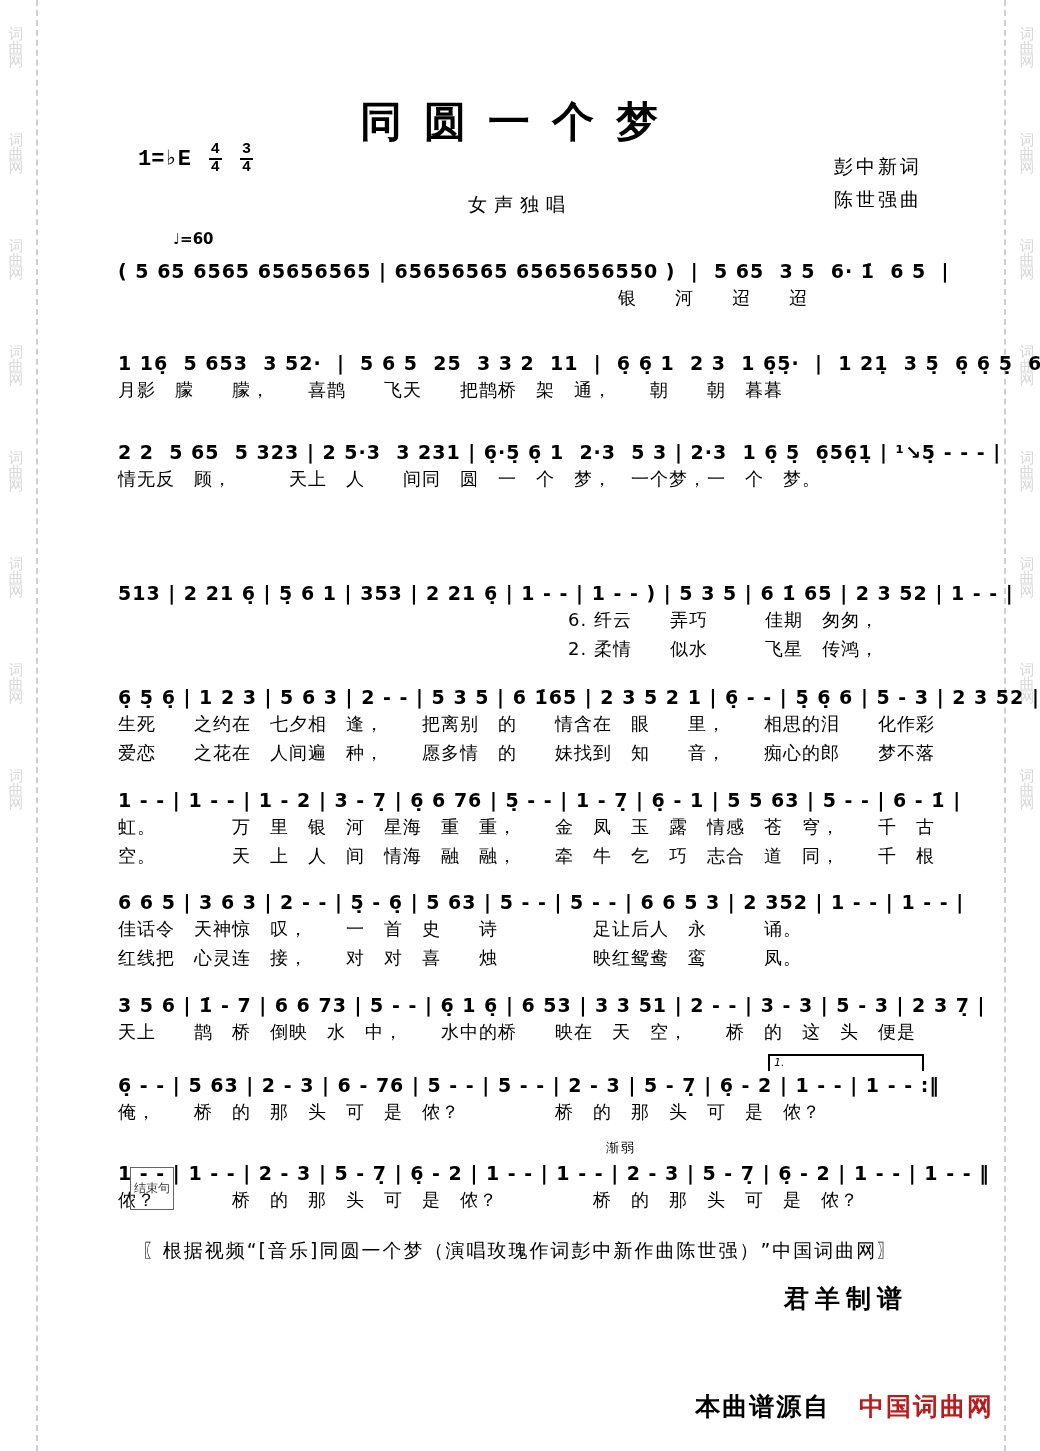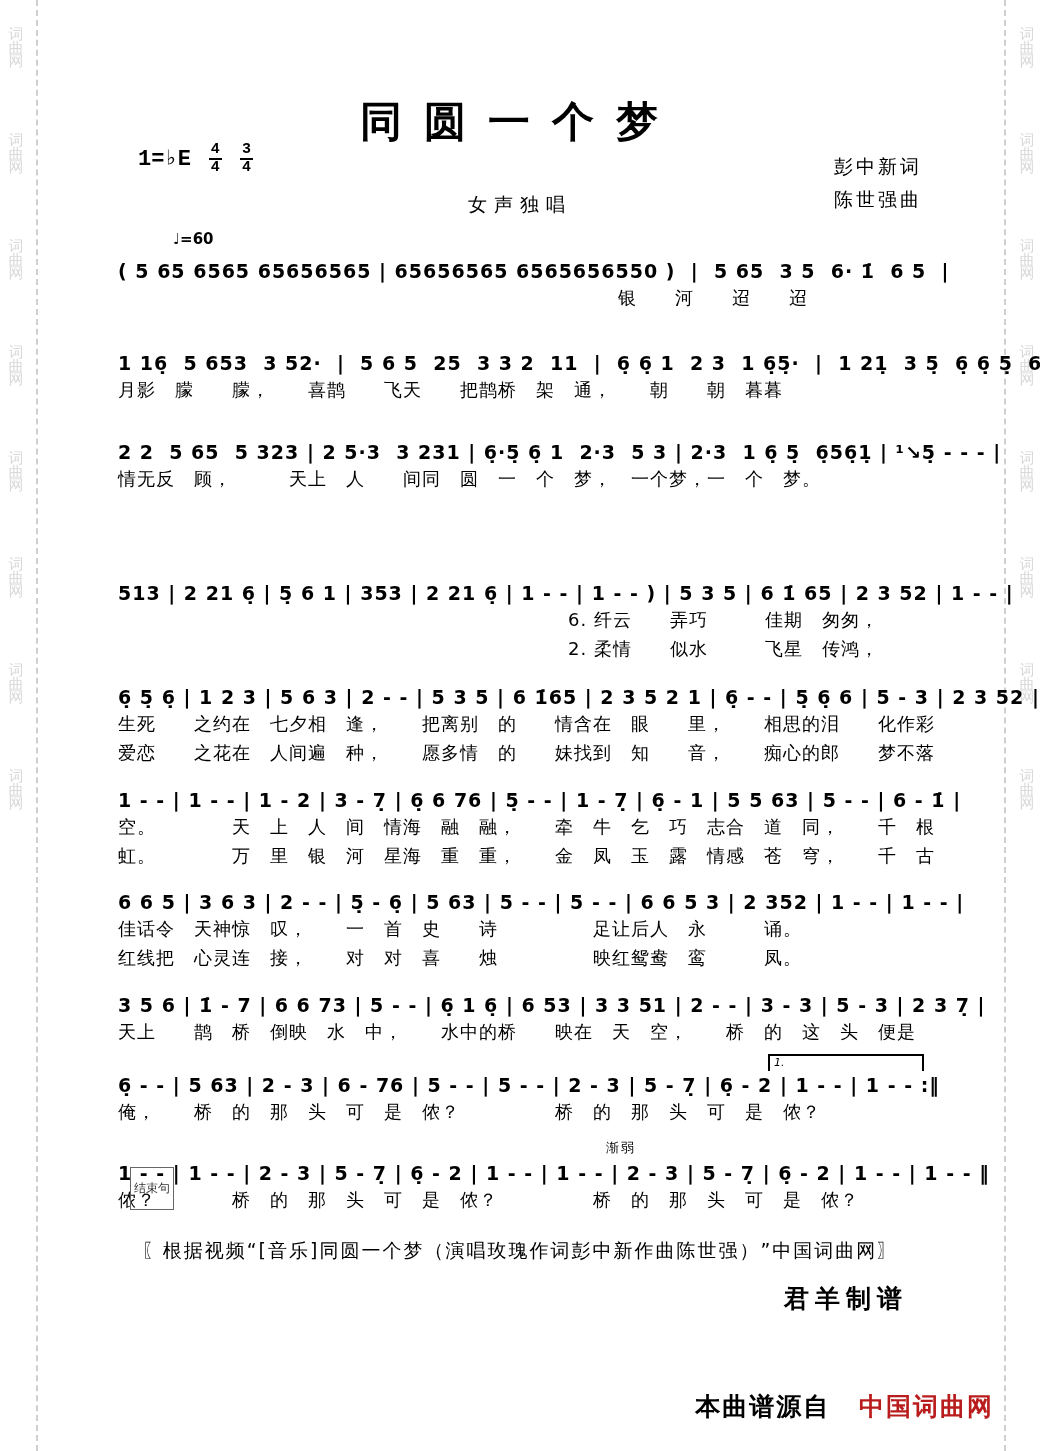--- a/index.html
+++ b/index.html
@@ -123,22 +123,22 @@
   </div>
 
   <div class="system" style="top:686px">
     <div class="notes">6̣ 5̣ 6̣ | 1 2 3 | 5 6 3 | 2 - - | 5 3 5 | 6 1̇65 | 2 3 5 2 1 | 6̣ - - | 5̣ 6̣ 6 | 5 - 3 | 2 3 52 |</div>
     <div class="lyr">生死　　之约在　七夕相　逢，　　把离别　的　　情含在　眼　　里，　　相思的泪　　化作彩</div>
     <div class="lyr">爱恋　　之花在　人间遍　种，　　愿多情　的　　妹找到　知　　音，　　痴心的郎　　梦不落</div>
   </div>
 
   <div class="system" style="top:789px">
     <div class="notes">1 - - | 1 - - | 1 - 2 | 3 - 7̣ | 6̣ 6 76 | 5̣ - - | 1 - 7̣ | 6̣ - 1 | 5 5 63 | 5 - - | 6 - 1̇ |</div>
+    <div class="lyr">虹。　　　　万　里　银　河　星海　重　重，　　金　凤　玉　露　情感　苍　穹，　　千　古</div>
     <div class="lyr">空。　　　　天　上　人　间　情海　融　融，　　牵　牛　乞　巧　志合　道　同，　　千　根</div>
-    <div class="lyr">虹。　　　　万　里　银　河　星海　重　重，　　金　凤　玉　露　情感　苍　穹，　　千　古</div>
   </div>
 
   <div class="system" style="top:891px">
     <div class="notes">6 6 5 | 3 6 3 | 2 - - | 5̣ - 6̣ | 5 63 | 5 - - | 5 - - | 6 6 5 3 | 2 352 | 1 - - | 1 - - |</div>
     <div class="lyr">佳话令　天神惊　叹，　　一　首　史　　诗　　　　　足让后人　永　　　诵。</div>
     <div class="lyr">红线把　心灵连　接，　　对　对　喜　　烛　　　　　映红鸳鸯　鸾　　　凤。</div>
   </div>
 
   <div class="system" style="top:994px">
     <div class="notes">3 5 6 | 1̇ - 7 | 6 6 73 | 5 - - | 6̣ 1 6̣ | 6 53 | 3 3 51 | 2 - - | 3 - 3 | 5 - 3 | 2 3 7̣ |</div>

